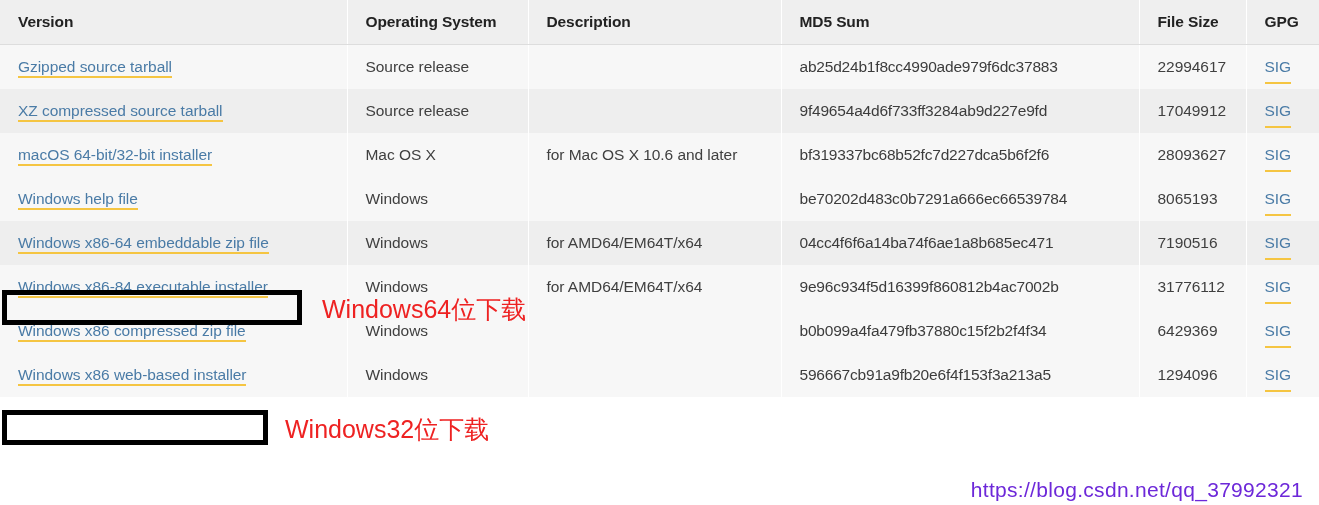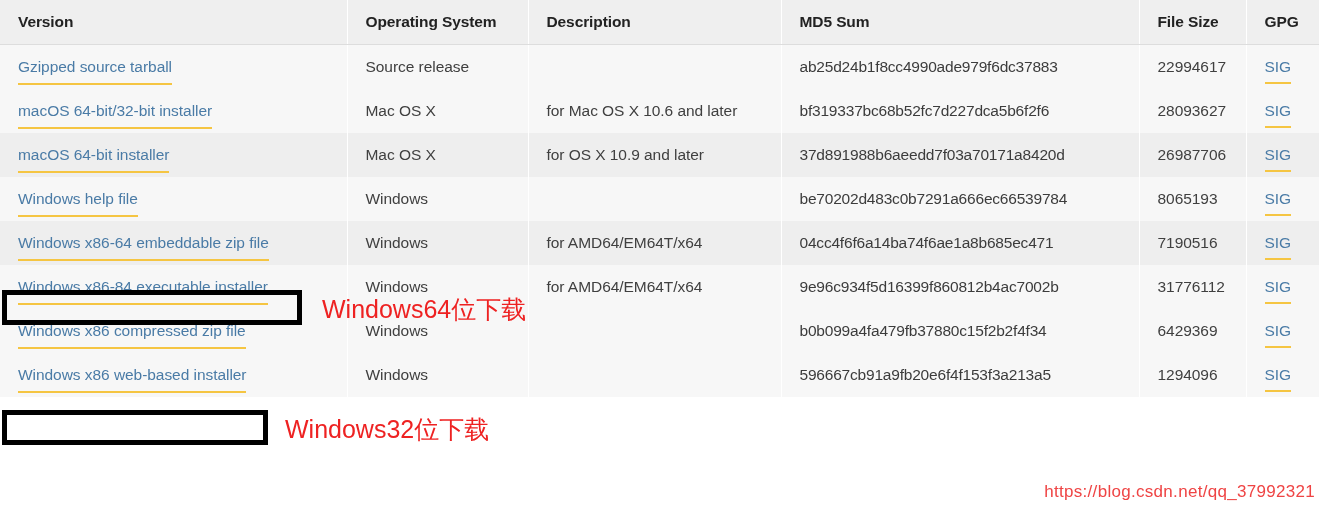--- a/index.html
+++ b/index.html
@@ -69,21 +69,21 @@
   tbody tr td.md5 {
     font-family: "Liberation Sans", sans-serif;
     color: #3c3c3c;
     letter-spacing: -0.2px;
   }
 
   a.dl-link {
     color: #4a7ba6;
     text-decoration: none;
     border-bottom: 2px solid #f5c542;
-    padding-bottom: 8px;
+    padding-bottom: 1px;
   }
   a.sig-link {
     color: #4a7ba6;
     text-decoration: none;
     border-bottom: 2px solid #f5c542;
     padding-bottom: 7px;
   }
 
   
   .anno-box {
@@ -97,24 +97,24 @@
     color: #ee2222;
     font-family: "Liberation Sans", sans-serif;
     font-size: 25px;
     white-space: nowrap;
     pointer-events: none;
     line-height: 1;
   }
 
   .watermark {
     position: absolute;
-    right: 4px;
+    right: 16px;
     bottom: 3px;
-    color: #ef4444;
-    font-size: 17px;
+    color: #6d28d9;
+    font-size: 21px;
     font-family: "Liberation Sans", sans-serif;
     white-space: nowrap;
     letter-spacing: 0.3px;
   }
 </style>
 </head>
 <body>
 
 <div class="page">
 
@@ -139,36 +139,36 @@
     </thead>
     <tbody id="tbody">
         <tr class="odd">
           <td><a class="dl-link" href="#">Gzipped source tarball</a></td>
           <td>Source release</td>
           <td></td>
           <td class="md5">ab25d24b1f8cc4990ade979f6dc37883</td>
           <td>22994617</td>
           <td><a class="sig-link" href="#">SIG</a></td>
         </tr>
+        <tr class="even">
+          <td><a class="dl-link" href="#">XZ compressed source tarball</a></td>
+          <td>Source release</td>
+          <td></td>
+          <td class="md5">9f49654a4d6f733ff3284ab9d227e9fd</td>
+          <td>17049912</td>
+          <td><a class="sig-link" href="#">SIG</a></td>
+        </tr>
         <tr class="odd">
           <td><a class="dl-link" href="#">macOS 64-bit/32-bit installer</a></td>
           <td>Mac OS X</td>
           <td>for Mac OS X 10.6 and later</td>
           <td class="md5">bf319337bc68b52fc7d227dca5b6f2f6</td>
           <td>28093627</td>
           <td><a class="sig-link" href="#">SIG</a></td>
         </tr>
-        <tr class="even">
-          <td><a class="dl-link" href="#">macOS 64-bit installer</a></td>
-          <td>Mac OS X</td>
-          <td>for OS X 10.9 and later</td>
-          <td class="md5">37d891988b6aeedd7f03a70171a8420d</td>
-          <td>26987706</td>
-          <td><a class="sig-link" href="#">SIG</a></td>
-        </tr>
         <tr class="odd">
           <td><a class="dl-link" href="#">Windows help file</a></td>
           <td>Windows</td>
           <td></td>
           <td class="md5">be70202d483c0b7291a666ec66539784</td>
           <td>8065193</td>
           <td><a class="sig-link" href="#">SIG</a></td>
         </tr>
         <tr class="even">
           <td><a class="dl-link" href="#">Windows x86-64 embeddable zip file</a></td>

